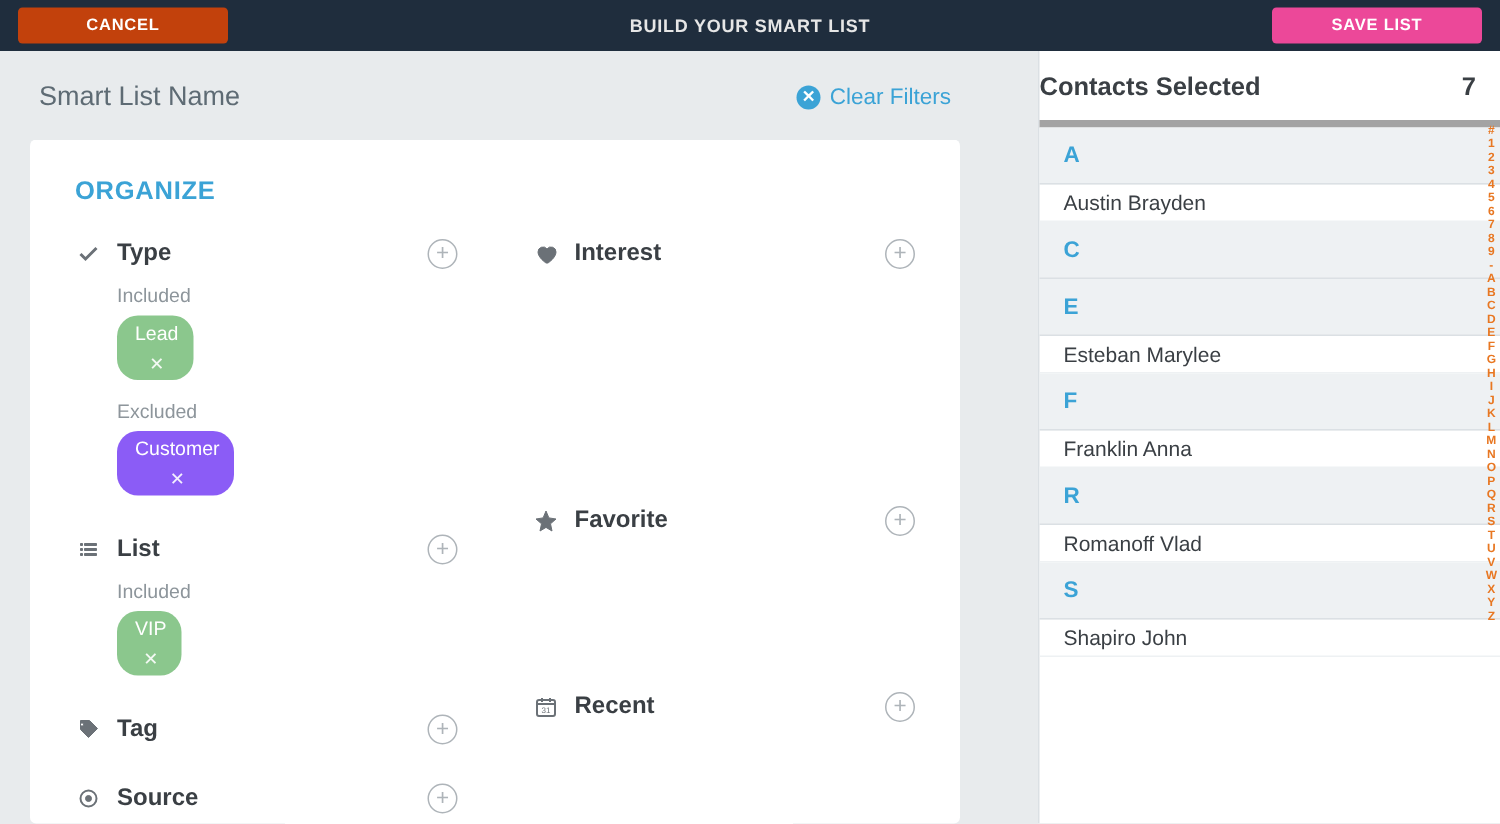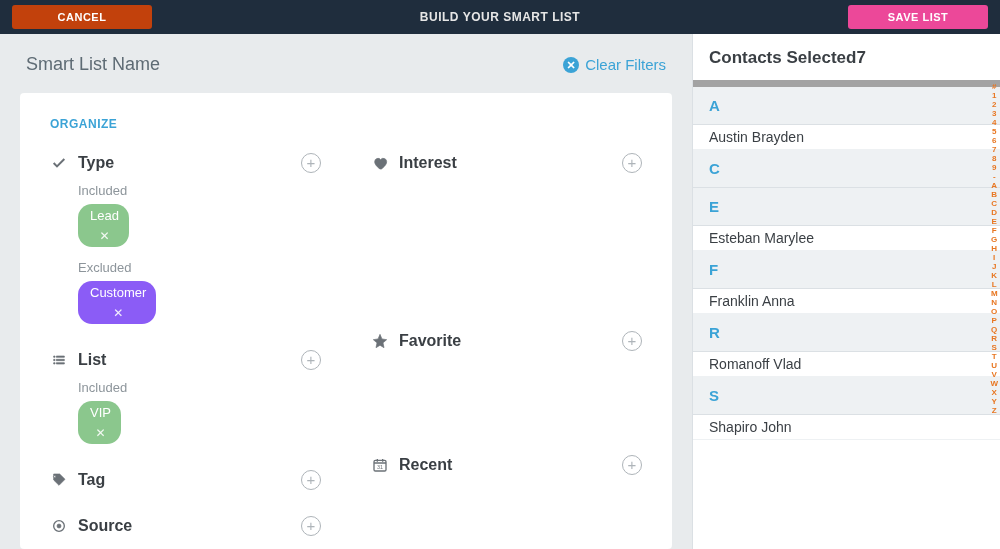--- a/index.html
+++ b/index.html
@@ -3,48 +3,48 @@
 <meta charset="utf-8">
 <style>
   * { box-sizing: border-box; margin: 0; padding: 0; }
   html, body { width: 1000px; height: 549px; font-family: -apple-system, "Helvetica Neue", Arial, sans-serif; background: #e8ebed; overflow: hidden; }
   .topbar { height: 34px; background: #1f2d3d; display: flex; align-items: center; justify-content: space-between; padding: 0 12px; }
   .btn { border: none; border-radius: 3px; height: 24px; padding: 0 26px; font-size: 11px; font-weight: 600; letter-spacing: .5px; cursor: pointer; }
   .btn-cancel { background: #c2410c; color: #fff; width: 140px; }
   .btn-save   { background: #ec4899; color: #fff; width: 140px; }
   .title      { color: #e6e6e6; font-size: 12px; font-weight: 700; letter-spacing: .5px; }
 
-  .body { display: flex; height: calc(549px - 34px); }
+  .body { display: flex; height: calc(549px - 34px); gap: 32px; }
   .left { flex: 1; padding: 20px 20px 0 20px; display:flex; flex-direction:column; }
   .left-header { display:flex; justify-content:space-between; align-items:center; margin-bottom:18px; padding:0 6px; }
   .name-label { color:#5e6b74; font-size:18px; font-weight:500; }
   .clear { color:#3ba3d6; font-size:15px; font-weight:500; display:flex; align-items:center; gap:6px; cursor:pointer; }
   .clear-icon { width:16px; height:16px; border-radius:50%; background:#3ba3d6; color:#fff; font-size:11px; line-height:16px; text-align:center; font-weight:700; }
 
   .card { background:#fff; border-radius:4px; flex:1; padding:24px 30px 0 30px; overflow:auto; }
-  .org-title { color:#3ba3d6; font-size:12px; font-weight:700; letter-spacing:.5px; margin-bottom:22px; }
+  .org-title { color:#3ba3d6; font-size:17px; font-weight:700; letter-spacing:.5px; margin-bottom:22px; }
 
   .row { display:flex; gap:50px; }
   .col { flex:1; }
   .filter { margin-bottom:26px; }
   .filter-head { display:flex; align-items:center; justify-content:space-between; }
   .filter-left { display:flex; align-items:center; gap:10px; }
   .filter-icon { width:18px; color:#6b7177; display:flex; align-items:center; justify-content:center; }
   .filter-icon svg { width:16px; height:16px; fill:#6b7177; stroke:#6b7177; }
   .filter-label { color:#3a3f44; font-size:16px; font-weight:700; }
   .plus { width:20px; height:20px; border:1px solid #aeb4b9; border-radius:50%; color:#aeb4b9; font-size:15px; line-height:17px; text-align:center; cursor:pointer; }
   .sub { margin-left:28px; margin-top:10px; }
   .sub-label { color:#8d959b; font-size:13px; margin-bottom:6px; }
   .chip { display:inline-flex; align-items:center; gap:6px; border-radius:14px; color:#fff; font-size:13px; padding:4px 10px 4px 12px;flex-direction:column; }
   .chip .x { font-size:12px; cursor:pointer; opacity:.9; }
   .chip-green { background:#8bc78d; }
   .chip-red   { background:#8b5cf6; }
 
   .right { width:308px; background:#fff; border-left:1px solid #dbe0e4; display:flex; flex-direction:column; position:relative; }
-  .right-head { display:flex; justify-content:flex-start; padding:14px 16px 12px 16px; font-size:17px; font-weight:700; color:#3a3f44; border-bottom:7px solid #a3a3a3; }
+  .right-head { display:flex; justify-content:space-between; padding:14px 16px 12px 0; font-size:17px; font-weight:700; color:#3a3f44; border-bottom:5px solid #a3a3a3; }
   .letter { background:#eef1f3; color:#3ba3d6; font-weight:700; font-size:15px; padding:10px 16px; border-bottom:1px solid #dbe0e4; }
   .contact { color:#3a3f44; font-size:14px; padding:4px 16px; border-bottom:1px solid #eef1f3; }
 
   .az { position:absolute; right:2px; top:48px; display:flex; flex-direction:column; gap:0; font-size:8px; line-height:9px; color:#e87722; font-weight:600; text-align:center; }
   .az span { cursor:pointer; }
 </style>
 </head>
 <body>
 
 <div class="topbar">

